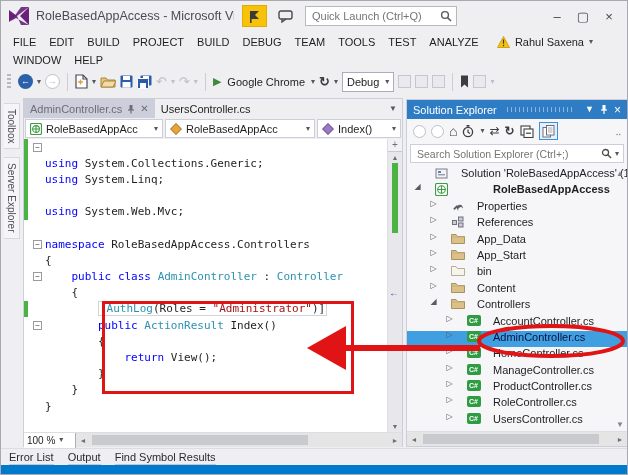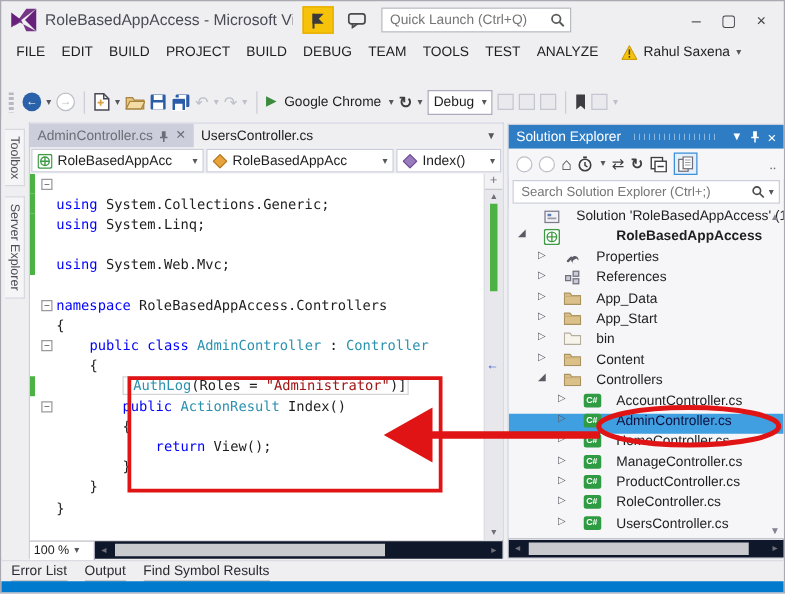--- a/index.html
+++ b/index.html
@@ -82,21 +82,21 @@
   .tok-kw{color:#0000FF;} .tok-ty{color:#2B91AF;} .tok-str{color:#A31515;} .tok-pl{color:#1E1E1E;}
   .attr-box{border:1px solid #D4D4D8;background:#FEFEFE;padding:0 1px;}
 
   .vscroll{position:absolute;top:40px;right:0;width:15px;bottom:15px;background:#E8E8EC;border-left:1px solid #DDDDE4;}
   .split-handle{position:absolute;top:0;left:0;right:0;height:13px;background:#F2F2F5;border-bottom:1px solid #C9C9D2;
                 text-align:center;font-size:10px;color:#6F6F78;line-height:12px;}
   .sb-arrow{position:absolute;left:0;right:0;text-align:center;font-size:7px;color:#6F6F78;}
   .green-marks{position:absolute;left:4px;width:6px;top:24px;height:70px;background:#4CB244;}
   .caret-mark{position:absolute;left:1px;top:148px;font-size:10px;color:#2F4EC4;font-weight:bold;}
 
-  .hscroll{position:absolute;left:0;right:0;bottom:0;height:15px;background:#0f172a;border-top:1px solid #DDDDE4;
+  .hscroll{position:absolute;left:0;right:0;bottom:0;height:15px;background:#e5e5e5;border-top:1px solid #DDDDE4;
            display:flex;align-items:center;}
   .zoom-combo{width:52px;height:15px;background:#fff;border-right:1px solid #ACACBC;display:flex;
               align-items:center;padding:0 3px;gap:4px;font-size:10px;color:#1E1E1E;flex:0 0 auto;}
   .sb-btn{width:14px;text-align:center;font-size:7px;color:#6F6F78;flex:0 0 auto;}
   .sb-track{flex:1;position:relative;height:100%;}
   .sb-thumb{position:absolute;top:2px;bottom:2px;background:#C9CACE;}
 
   
   .solution-explorer{position:absolute;left:405px;top:98px;width:222px;height:348px;background:#F6F6F9;
                      border:1px solid #CCCEDB;}
@@ -187,20 +187,24 @@
       <span class="menu-item">ANALYZE</span>
       <span class="user-cluster">
         <svg width="13" height="12" viewBox="0 0 13 12">
           <polygon points="6.5,0.5 12.5,11.5 0.5,11.5" fill="#F7C20A" stroke="#C79400" stroke-width="0.8"></polygon>
           <rect x="5.9" y="3.5" width="1.2" height="4.2" fill="#3A3A3A"></rect>
           <rect x="5.9" y="8.8" width="1.2" height="1.4" fill="#3A3A3A"></rect>
         </svg>
         <span class="user-name">Rahul Saxena</span>
         <span class="caret">▾</span>
       </span>
+    </div>
+  <div class="menubar" id="menu-row2">
+      <span class="menu-item">WINDOW</span>
+      <span class="menu-item">HELP</span>
     </div>
 
   <div class="toolbar">
     <span class="tb-grip"></span>
     <span class="circ blue">←</span>
     <span class="caret">▾</span>
     <span class="circ gray">→</span>
     <span class="tb-sep"></span>
     <svg width="13" height="15" viewBox="0 0 13 15">
       <path d="M1,1 h7 l4,4 v9 h-11 z" fill="#fff" stroke="#4A4A56" stroke-width="1.2"></path>

